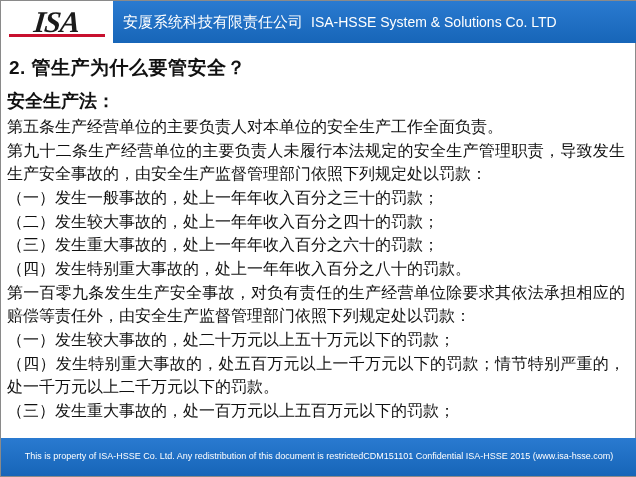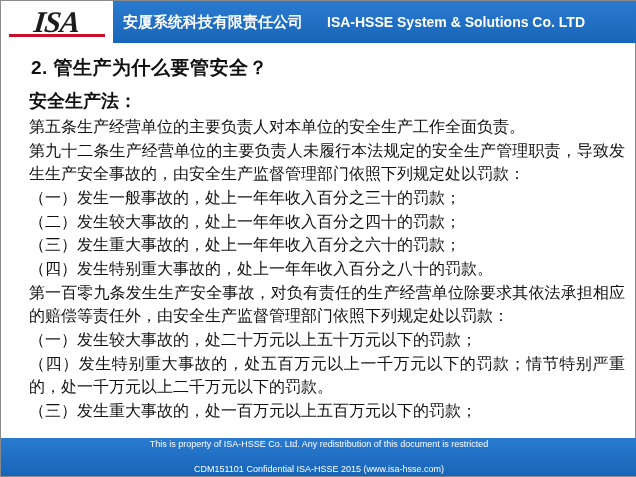--- a/index.html
+++ b/index.html
@@ -61,40 +61,40 @@
     flex: 1;
     background: #1f6fc4;
     background: linear-gradient(180deg, #2a7ad0 0%, #1765b8 100%);
     display: flex;
     align-items: center;
     padding-left: 10px;
     box-sizing: border-box;
   }
   .header-title-cn {
     color: #ffffff;
-    font-weight: bold;
+    font-weight: normal;
     font-size: 15px;
     white-space: nowrap;
   }
   .header-title-en {
     color: #ffffff;
-    font-weight: bold;
+    font-weight: normal;
     font-size: 14px;
     white-space: nowrap;
-    margin-left: 24px;
+    margin-left: 8px;
   }
   
   .content {
     position: absolute;
     left: 0;
     top: 42px;
     width: 636px;
     height: 397px;
     box-sizing: border-box;
-    padding: 8px 12px 0 28px;
+    padding: 8px 12px 0 6px;
   }
   .slide-title {
     font-size: 19px;
     font-weight: bold;
     color: #111111;
     margin: 4px 0 8px 2px;
     letter-spacing: 0.5px;
   }
   .section-head {
     font-size: 18px;
@@ -115,23 +115,23 @@
   
   .footer {
     position: absolute;
     left: 0;
     bottom: 0;
     width: 636px;
     height: 38px;
     background: #1f6fc4;
     background: linear-gradient(180deg, #2a7ad0 0%, #1765b8 100%);
     display: flex;
-    flex-direction: column;
+    flex-direction: row;
     align-items: center;
-    justify-content: space-between;
+    justify-content: center;
   }
   .footer-line {
     color: #ffffff;
     font-size: 9px;
     line-height: 1.5;
     white-space: nowrap;
   }
 </style>
 </head>
 <body>

